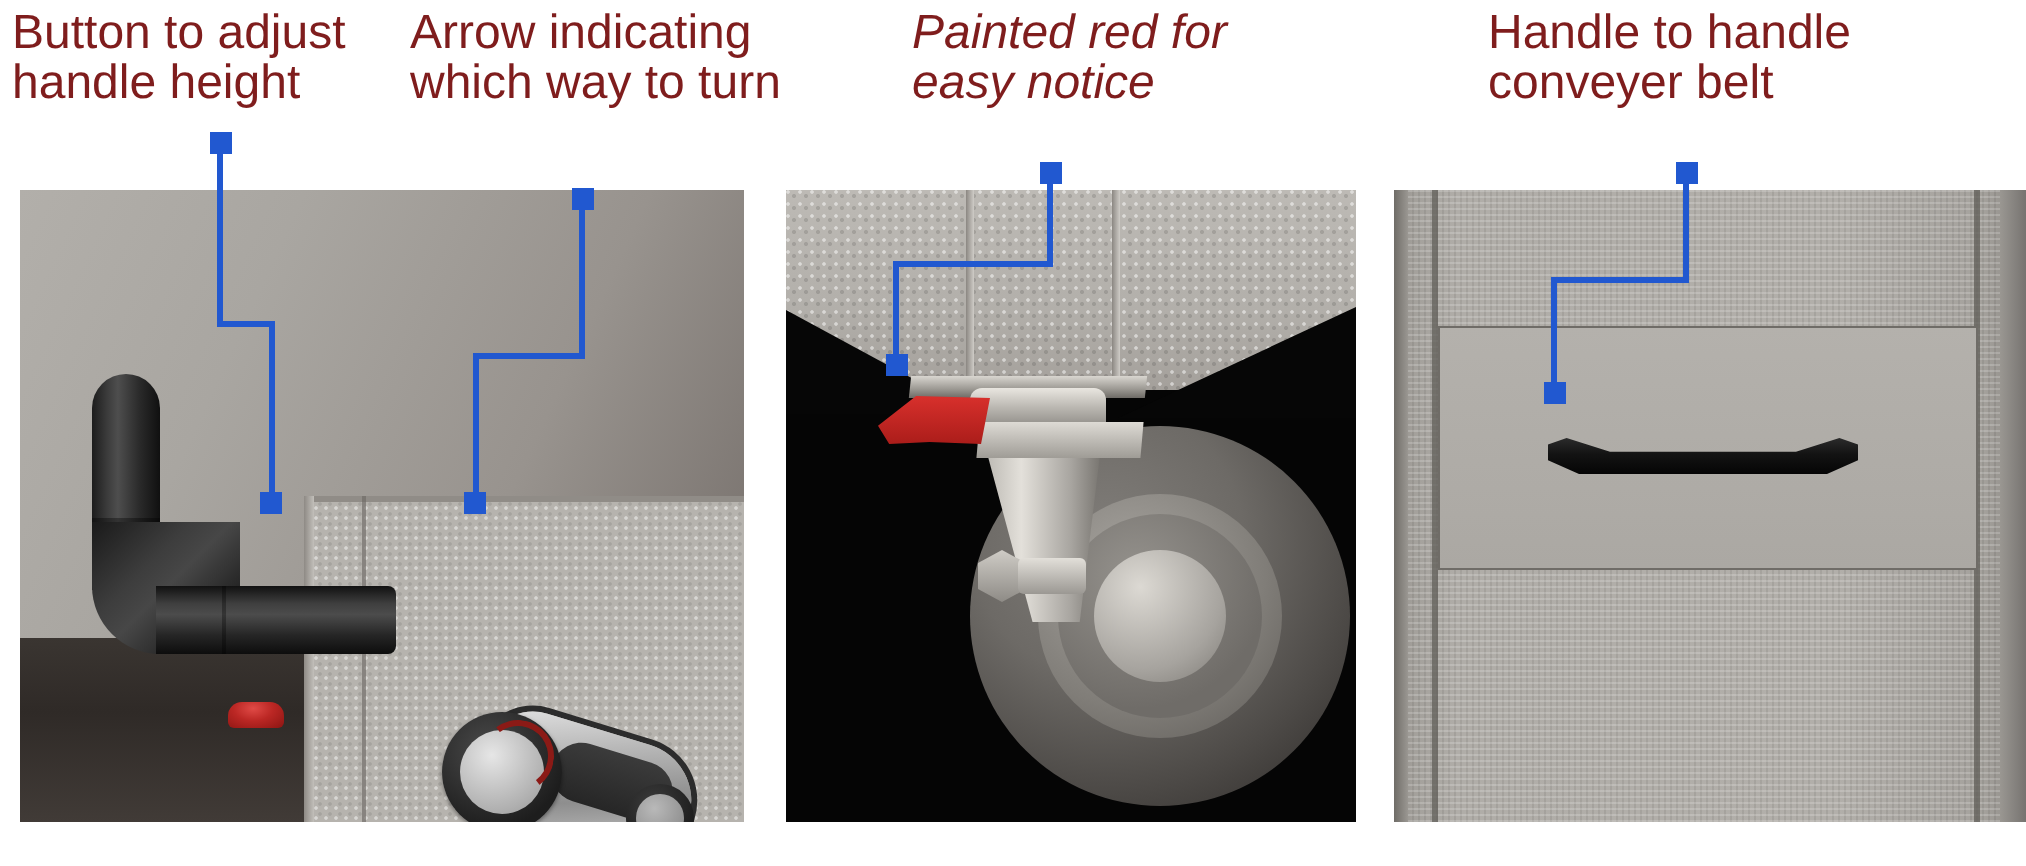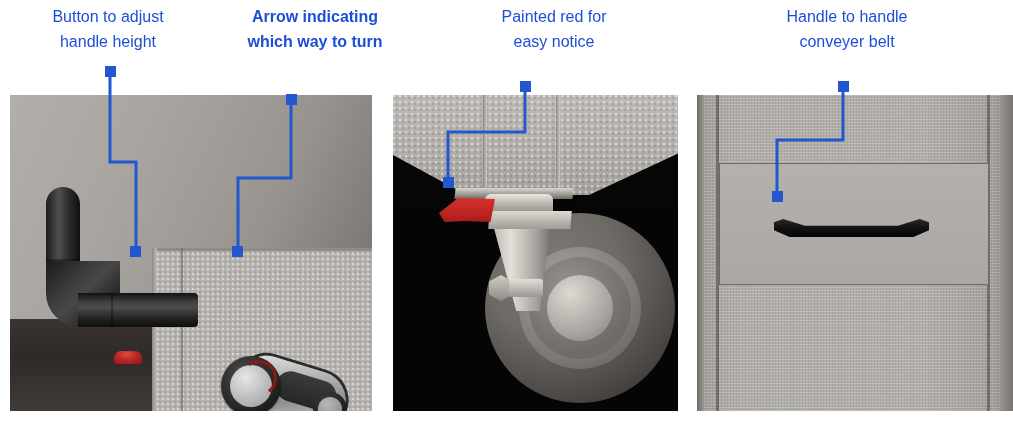--- a/index.html
+++ b/index.html
@@ -1,24 +1,24 @@
 <!DOCTYPE html>
 <html><head>
 <meta charset="utf-8">
 <style>
   html,body{margin:0;padding:0;background:#ffffff;}
   body{width:1013px;height:433px;font-family:"Liberation Sans",sans-serif;overflow:hidden;}
   #stage{position:relative;width:1013px;height:433px;background:#fff;}
 
   .caption{
     position:absolute;
-    text-align:center;
-    font-size:16px;
+    text-align:left;
+    font-size:24px;
     line-height:25px;
-    color:#1d4ed8;
+    color:#7f1d1d;
     font-family:"Liberation Sans",sans-serif;
     white-space:pre-line;
   }
 
   .panel{position:absolute;overflow:hidden;}
 
   
   #panel1{left:10px;top:95px;width:362px;height:316px;background:#a8a5a1;}
   #p1-wallgrad{
     position:absolute;left:0;top:0;width:100%;height:100%;
@@ -211,23 +211,23 @@
   
   .callout-svg{position:absolute;left:0;top:0;width:1013px;height:433px;pointer-events:none;}
 </style>
 </head>
 <body>
 
 <div id="stage">
 
   <div class="caption" style="left:6px;top:4px;width:204px;">Button to adjust
 handle height</div>
-  <div class="caption" style="left:205px;top:4px;width:220px;font-weight:bold;">Arrow indicating
+  <div class="caption" style="left:205px;top:4px;width:220px;">Arrow indicating
 which way to turn</div>
-  <div class="caption" style="left:456px;top:4px;width:196px;">Painted red for
+  <div class="caption" style="left:456px;top:4px;width:196px;font-style:italic;">Painted red for
 easy notice</div>
   <div class="caption" style="left:744px;top:4px;width:206px;">Handle to handle
 conveyer belt</div>
 
   <div class="panel" id="panel1">
     <div id="p1-wallgrad"></div>
     <div id="p1-floorshadow"></div>
 
     <div id="p1-cabinet">
       <div class="tex"></div>

